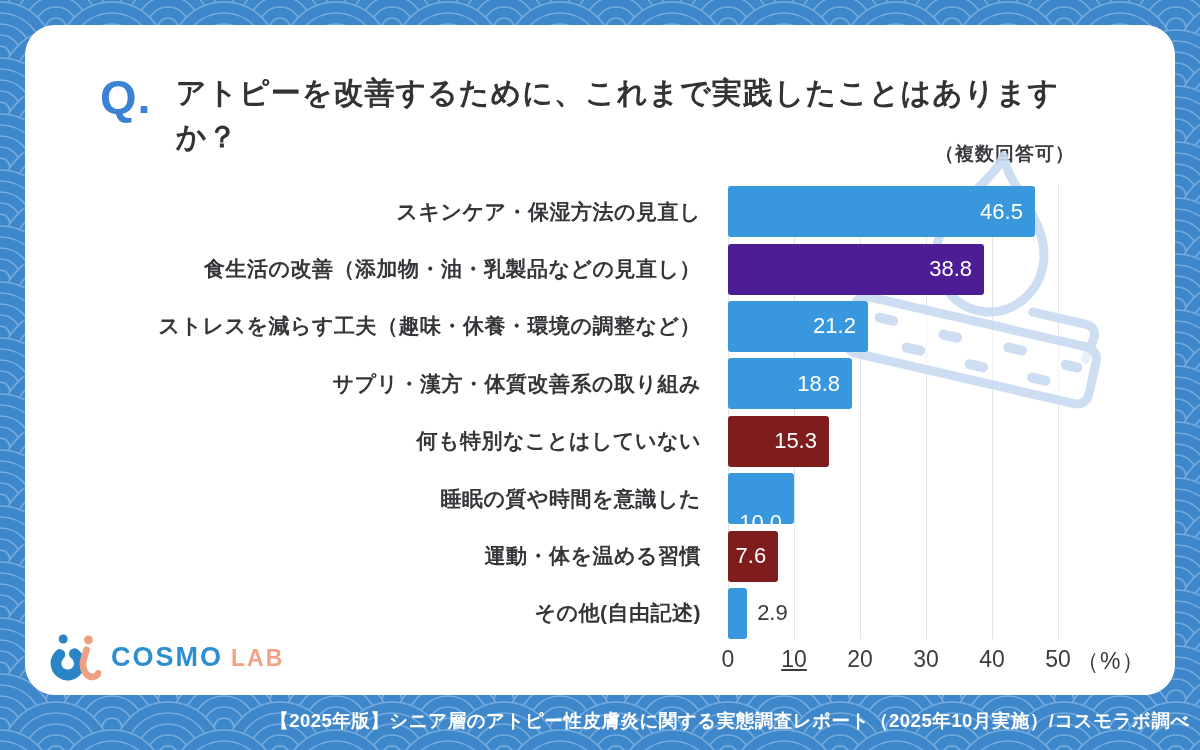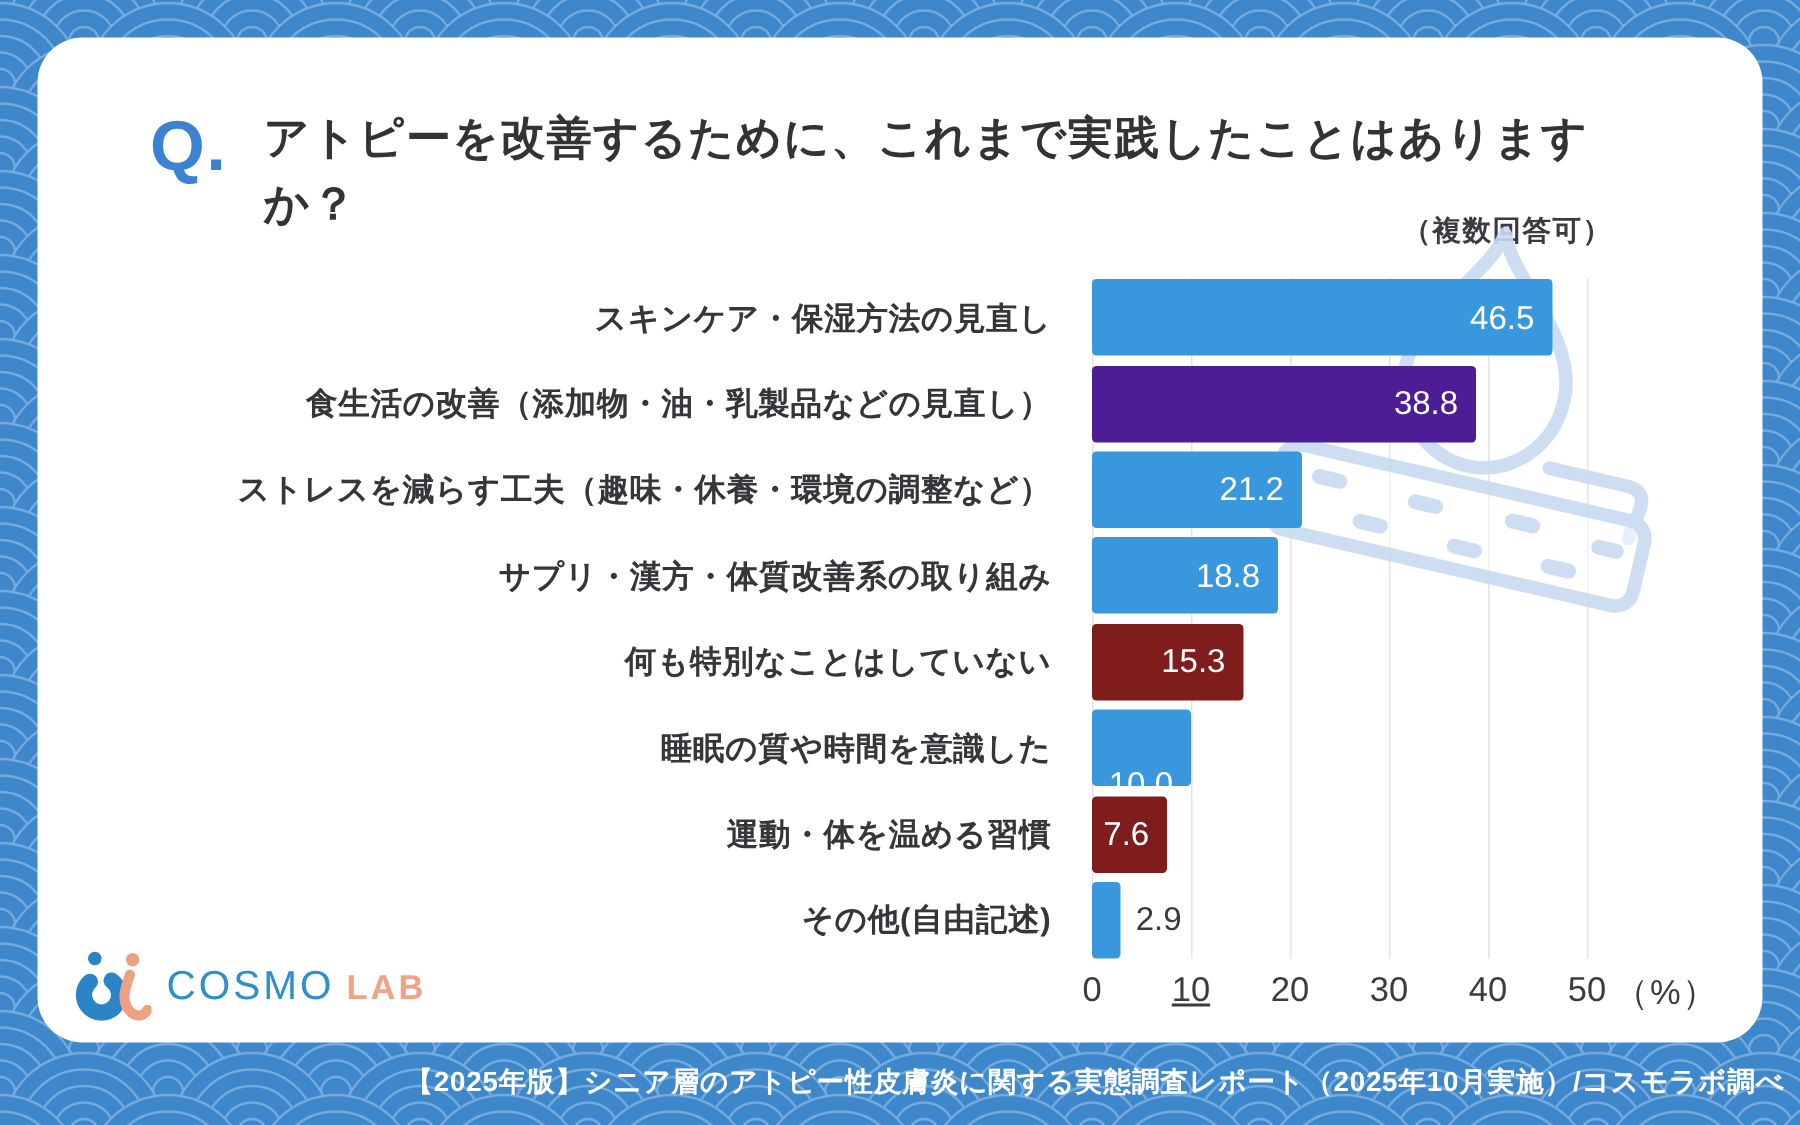--- a/index.html
+++ b/index.html
@@ -35,21 +35,21 @@
   .val { color:#ffffff; font-size:22px; font-weight:500; padding-right:12px; }
   .val.out { color:#3a3a3a; padding:0; margin-left:10px; }
 
   .axis { position:relative; height:32px; margin-top:4px; z-index:2; }
   .tick { position:absolute; top:0; width:80px; text-align:center; font-size:23px; color:#3c3c40; }
   .unit { position:absolute; top:0; font-size:23px; color:#3c3c40; letter-spacing:1px; }
 
   
   .logo { position:absolute; left:22px; bottom:10px; display:flex; align-items:center; gap:10px; }
   .logo-text { display:flex; align-items:baseline; gap:8px; }
-  .logo-cosmo { font-size:27px; font-weight:400; color:#2d8fd0; letter-spacing:2px; }
+  .logo-cosmo { font-size:27px; font-weight:700; color:#2d8fd0; letter-spacing:2px; }
   .logo-lab { font-size:23px; font-weight:700; color:#f2a285; letter-spacing:2px; }
 
   
   .footer {
     position:absolute; left:0; right:0; bottom:0; height:55px; z-index:2;
     display:flex; align-items:center; justify-content:flex-end;
     padding-right:10px; padding-bottom:4px;
   }
   .footer-text { color:#ffffff; font-size:18.5px; font-weight:600; letter-spacing:0.5px; }
 </style>

